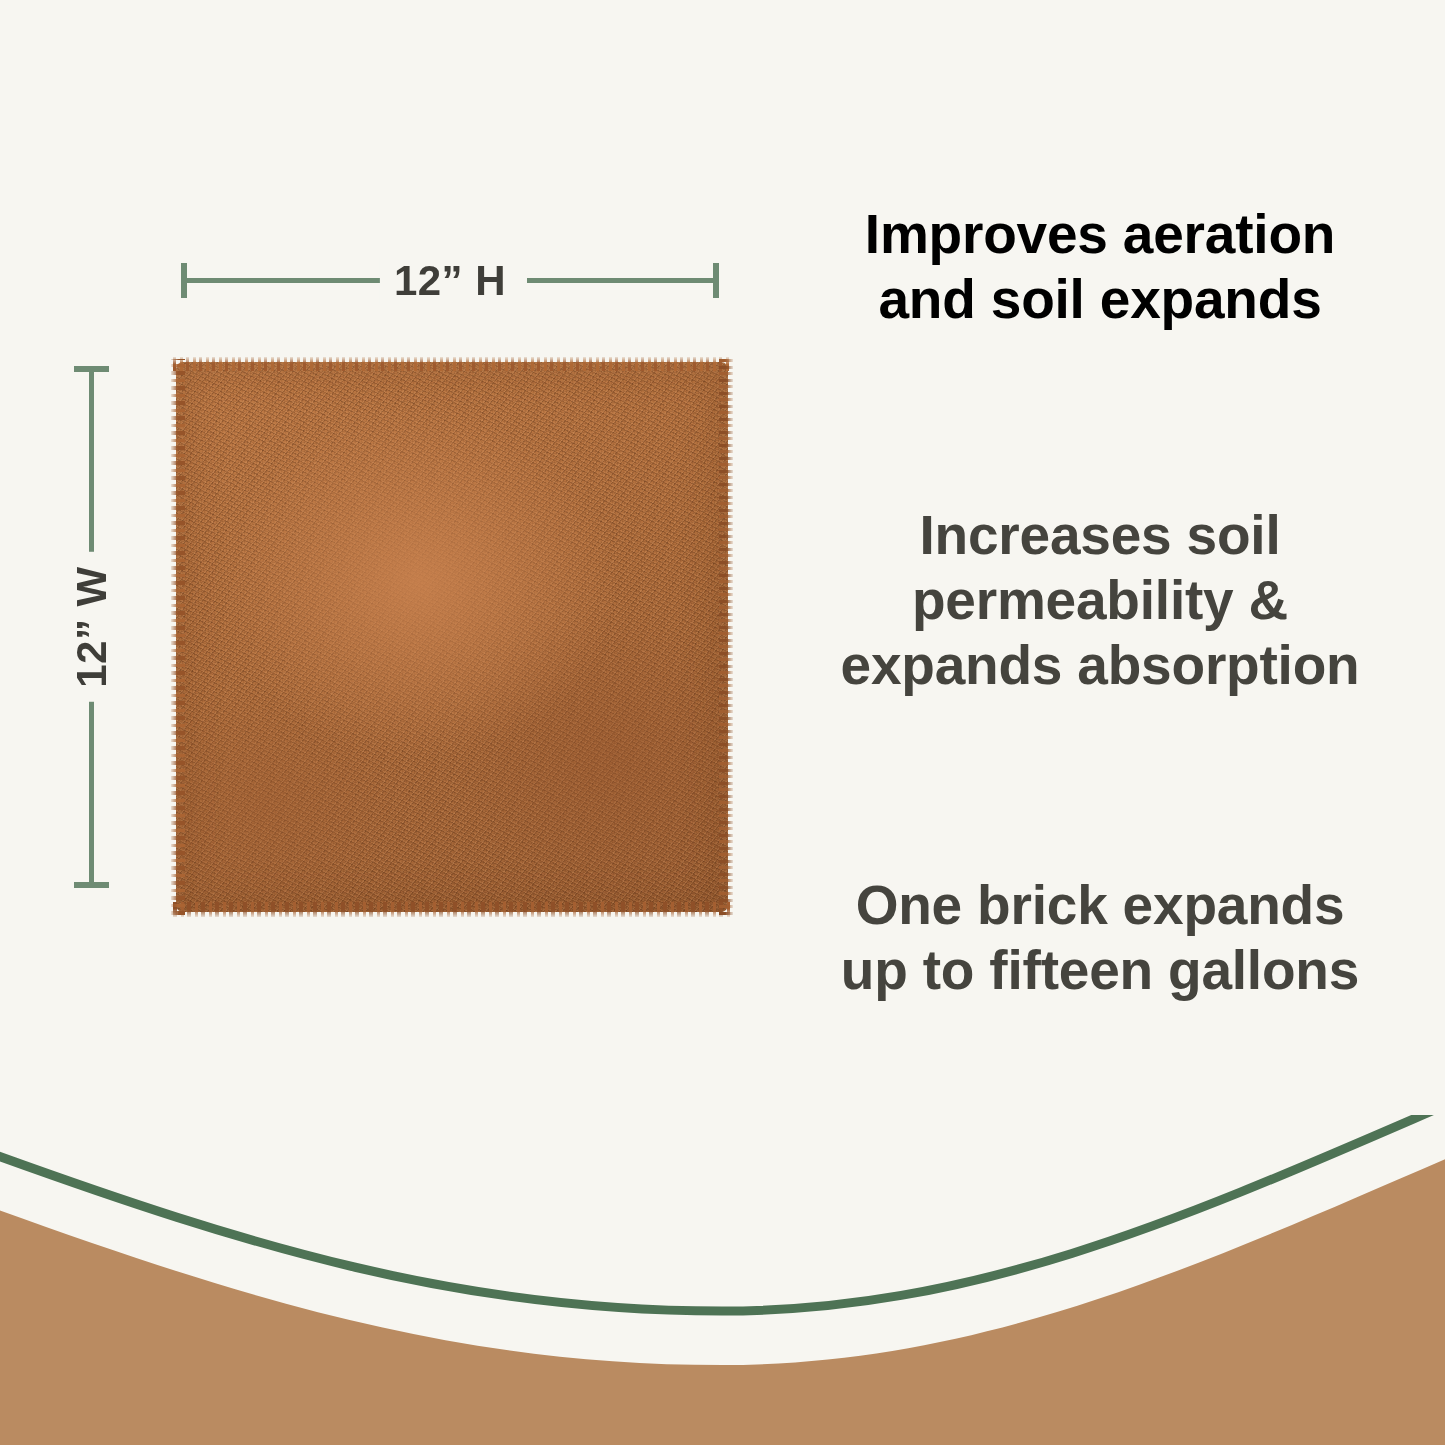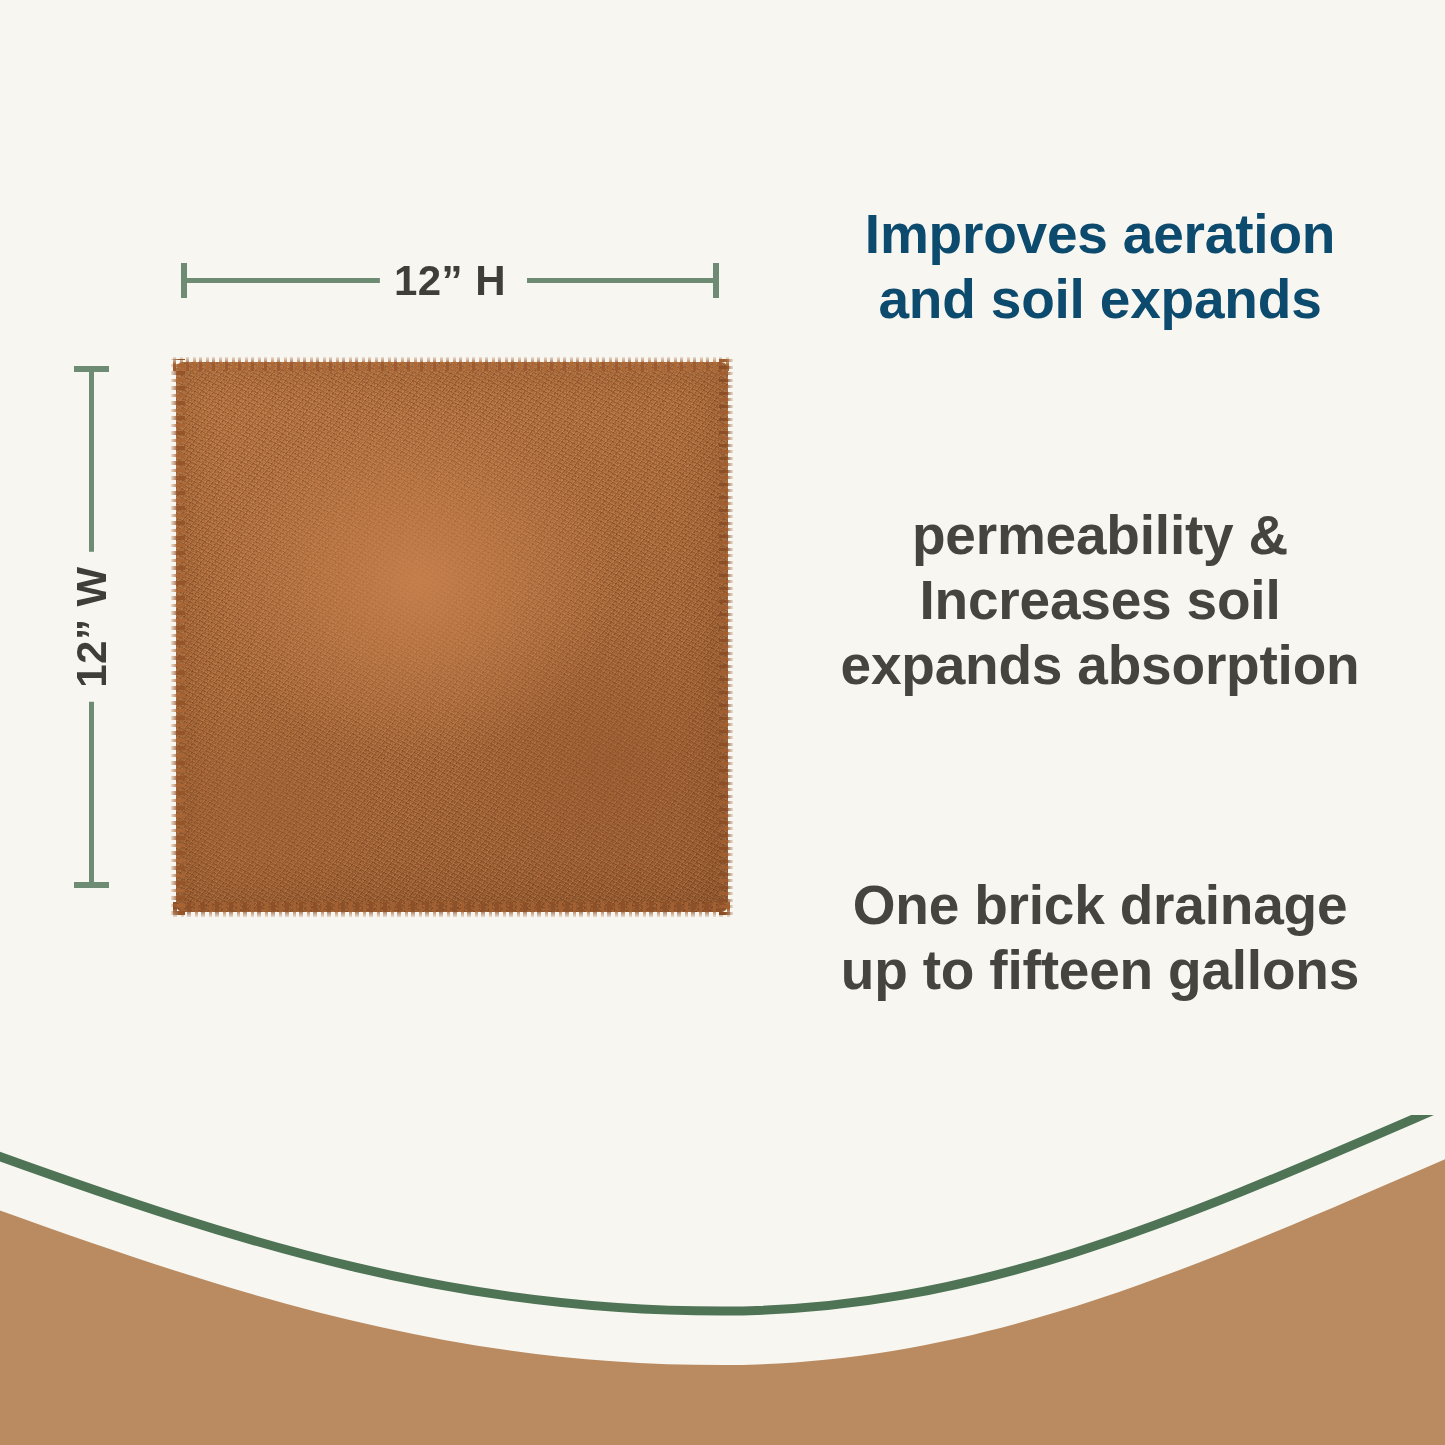--- a/index.html
+++ b/index.html
@@ -265,33 +265,33 @@
       <div class="brick-body"></div>
       <div class="brick-edge top"></div>
       <div class="brick-edge bottom"></div>
       <div class="brick-edge left"></div>
       <div class="brick-edge right"></div>
     </div>
   </div>
 
   <div class="benefits">
 
-    <div class="benefit b1" style="color: #0c4a6e;">
+    <div class="benefit b1" style="color: #000000;">
       <span class="line">Improves aeration</span>
       <span class="line">and soil expands</span>
     </div>
 
     <div class="benefit b2" style="color: rgb(69, 68, 62);">
+      <span class="line">Increases soil</span>
       <span class="line">permeability &amp;</span>
-      <span class="line">Increases soil</span>
       <span class="line">expands absorption</span>
     </div>
 
     <div class="benefit b3" style="color: rgb(69, 68, 62);">
-      <span class="line">One brick drainage</span>
+      <span class="line">One brick expands</span>
       <span class="line">up to fifteen gallons</span>
     </div>
   </div>
 
   <div class="wave">
     <svg viewBox="0 0 1445 330" preserveAspectRatio="none" xmlns="http://www.w3.org/2000/svg">
 
       <path id="wave-stroke-path" d="M -10,38 C 250,132 460,196 722,196 C 984,196 1200,96 1455,-14" fill="none" stroke="#4E7355" stroke-width="9" stroke-linecap="round"></path>
 
       <path id="wave-fill-path" d="M -10,92 C 250,186 460,250 722,250 C 984,250 1200,150 1455,40 L 1455,340 L -10,340 Z" fill="#BA8B61"></path>

